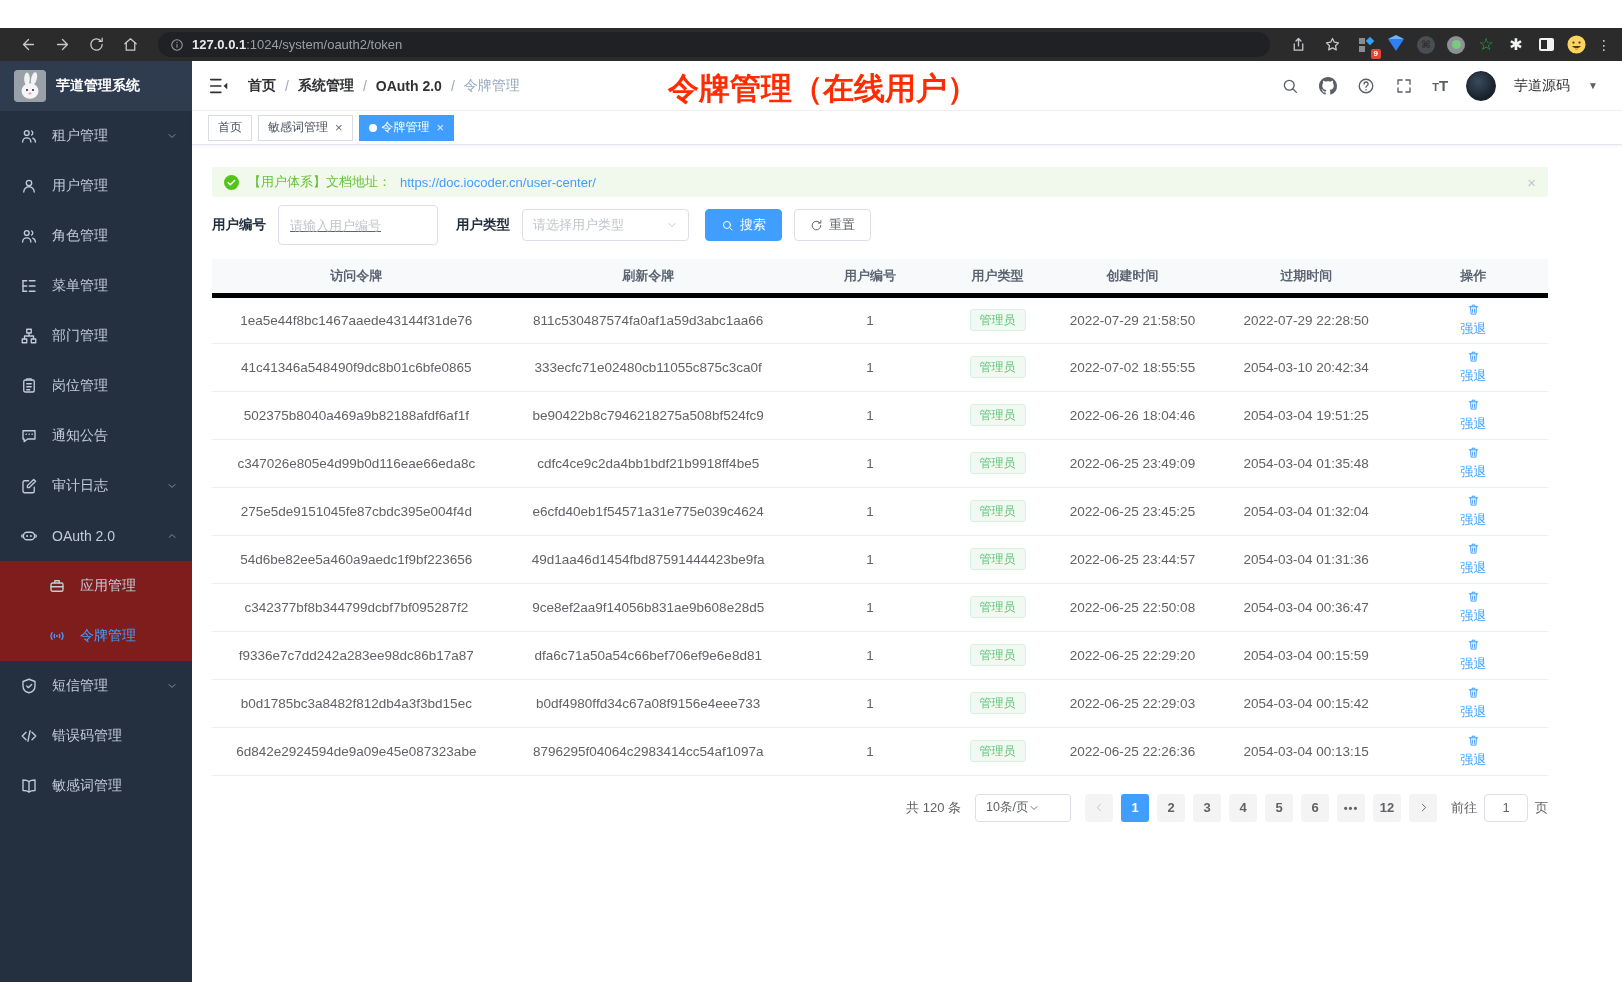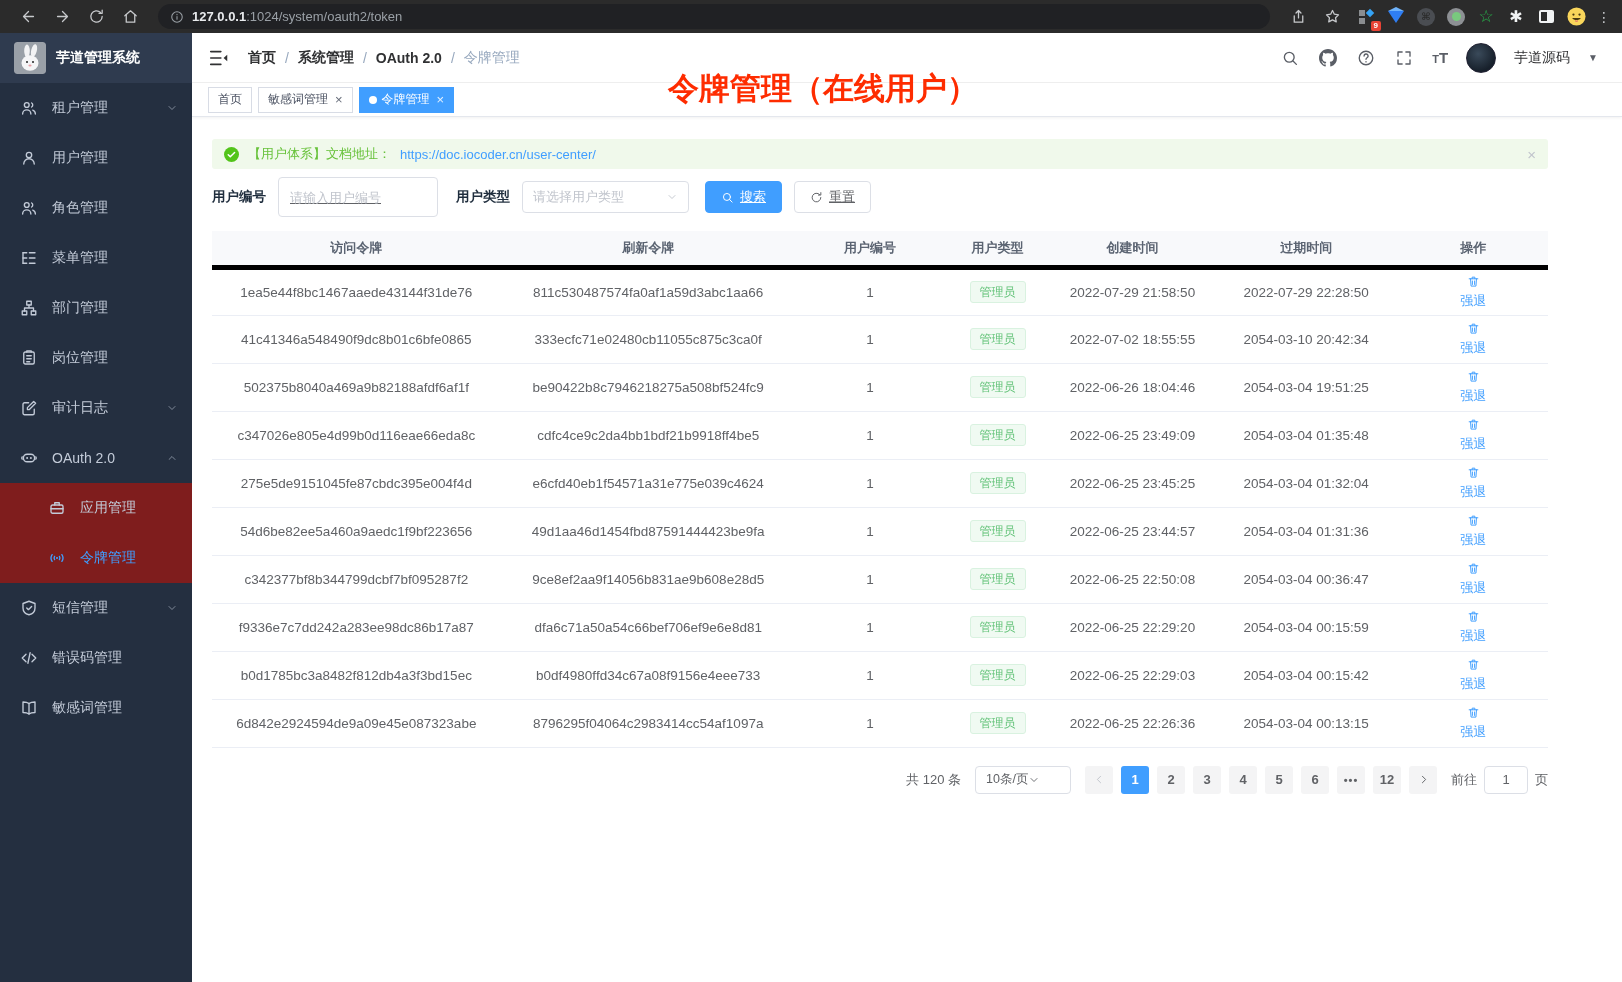--- a/index.html
+++ b/index.html
@@ -2,21 +2,21 @@
 <html><head>
 <meta charset="utf-8">
 <style>
   * { margin:0; padding:0; box-sizing:border-box; }
   html,body { width:1622px; height:982px; overflow:hidden; }
   body { font-family:"Liberation Sans","DejaVu Sans",sans-serif; background:#fff; position:relative; color:#303133; }
   .svgi { fill:none; stroke:currentColor; stroke-width:1.8; stroke-linecap:round; stroke-linejoin:round; }
   .fillsvg { fill:currentColor; stroke:none; }
 
   
-  .browser-bar { height:33px; background:#2b2b2b; display:flex; align-items:center; padding:0 10px 0 14px; gap:6px; }
+  .browser-bar { height:33px; background:#2b2b2b; display:flex; align-items:center; padding:0 10px 0 14px; gap:6px;margin-top:28px; }
   .bicon { width:28px; height:28px; display:flex; align-items:center; justify-content:center; color:#c7c9cc; border-radius:50%; flex:none; }
   .bicon svg { width:17px; height:17px; }
   .omnibox { flex:1; height:25px; background:#202124; border-radius:13px; display:flex; align-items:center; padding:0 12px; gap:8px; margin:0 8px; min-width:0; }
   .omnibox .info { width:14px; height:14px; color:#9aa0a6; flex:none; }
   .omnibox .info svg{ width:14px; height:14px; }
   .url { font-size:13px; white-space:nowrap; overflow:hidden; }
   .url .host { color:#e8eaed; font-weight:700; }
   .url .rest { color:#9aa0a6; }
   .ext-cluster { display:flex; align-items:center; gap:10px; padding:0 4px; }
   .ext { width:20px; height:20px; display:flex; align-items:center; justify-content:center; position:relative; flex:none; }
@@ -95,21 +95,21 @@
   .alert-close { margin-left:auto; color:#c0c4cc; font-size:15px; cursor:pointer; }
 
   .filters { display:flex; align-items:center; margin-top:12px; height:32px; gap:12px; }
   .f-label { font-size:13.5px; font-weight:700; color:#1f2d3d; white-space:nowrap; }
   .f-input { width:160px; height:40px; border:1px solid #dcdfe6; border-radius:4px; padding:1px 11px; font-size:13px; color:#606266; font-family:inherit; outline:none;text-decoration:underline; }
   .f-input::placeholder { color:#c0c4cc; }
   .f-select { width:167px; height:32px; border:1px solid #dcdfe6; border-radius:4px; display:flex; align-items:center; padding:0 10px; cursor:pointer; }
   .f-select .ph { color:#c0c4cc; font-size:13px; flex:1; white-space:nowrap; }
   .sel-chev { width:12px; height:12px; color:#c0c4cc; display:flex; flex:none; }
   .sel-chev svg { width:12px; height:12px; }
-  .btn { height:32px; border-radius:4px; border:1px solid #dcdfe6; background:#fff; display:flex; align-items:center; gap:6px; padding:0 15px; font-size:13px; color:#606266; cursor:pointer; font-family:inherit;text-decoration:underline; }
+  .btn { height:32px; border-radius:4px; border:1px solid #dcdfe6; background:#fff; display:flex; align-items:center; gap:6px; padding:0 15px; font-size:13px; color:#606266; cursor:pointer; font-family:inherit; }
   .btn.primary { background:#409eff; border-color:#409eff; color:#fff; margin-left:4px; }
   .btn .bico { width:13px; height:13px; display:flex; }
   .btn .bico svg { width:13px; height:13px; }
 
   table.grid { width:100%; border-collapse:collapse; margin-top:18px; table-layout:fixed; }
   .grid th { background:#f8f9fb; height:36px; font-size:13px; font-weight:700; color:#5b6472; text-align:center; border-bottom:5px solid #000000; }
   .grid td { height:48px; font-size:13.5px; color:#606266; text-align:center; border-bottom:1px solid #ebeef5; white-space:nowrap; overflow:hidden; }
   .badge { display:inline-block; background:#f0faf2; border:1px solid #d9f2e0; color:#61c277; font-size:12px; padding:4px 9px; border-radius:3px; line-height:1; }
   .act { color:#409eff; font-size:13px; display:inline-flex; align-items:center; gap:4px; cursor:pointer; text-decoration:none;flex-direction:column; }
   .act-icon { width:13px; height:13px; display:flex; }
@@ -297,20 +297,30 @@
               <rect x="5" y="4" width="14" height="16" rx="2"></rect>
               <path d="M9 4V2.5h6V4M9 9h6M9 13h6M9 17h4"></path>
             </svg>
           </span>
     <span class="mi-label">岗位管理</span>
 
   </div>
         <div class="menu-item">
     <span class="mi-icon">
             <svg class="svgi" viewBox="0 0 24 24">
+              <path d="M4 5h16v11H10l-4.5 3.5V16H4z"></path>
+              <path d="M8 9.5h.5M12 9.5h.5M16 9.5h.5"></path>
+            </svg>
+          </span>
+    <span class="mi-label">通知公告</span>
+
+  </div>
+        <div class="menu-item">
+    <span class="mi-icon">
+            <svg class="svgi" viewBox="0 0 24 24">
               <path d="M19 13.5V19a2 2 0 0 1-2 2H6a2 2 0 0 1-2-2V7a2 2 0 0 1 2-2h5.5"></path>
               <path d="M18.2 3.2l2.6 2.6-8.3 8.3H9.9v-2.6z"></path>
             </svg>
           </span>
     <span class="mi-label">审计日志</span>
     <span class="mi-chev ">
             <svg class="svgi" viewBox="0 0 24 24">
               <polyline points="6,9 12,15 18,9"></polyline>
             </svg>
           </span>

